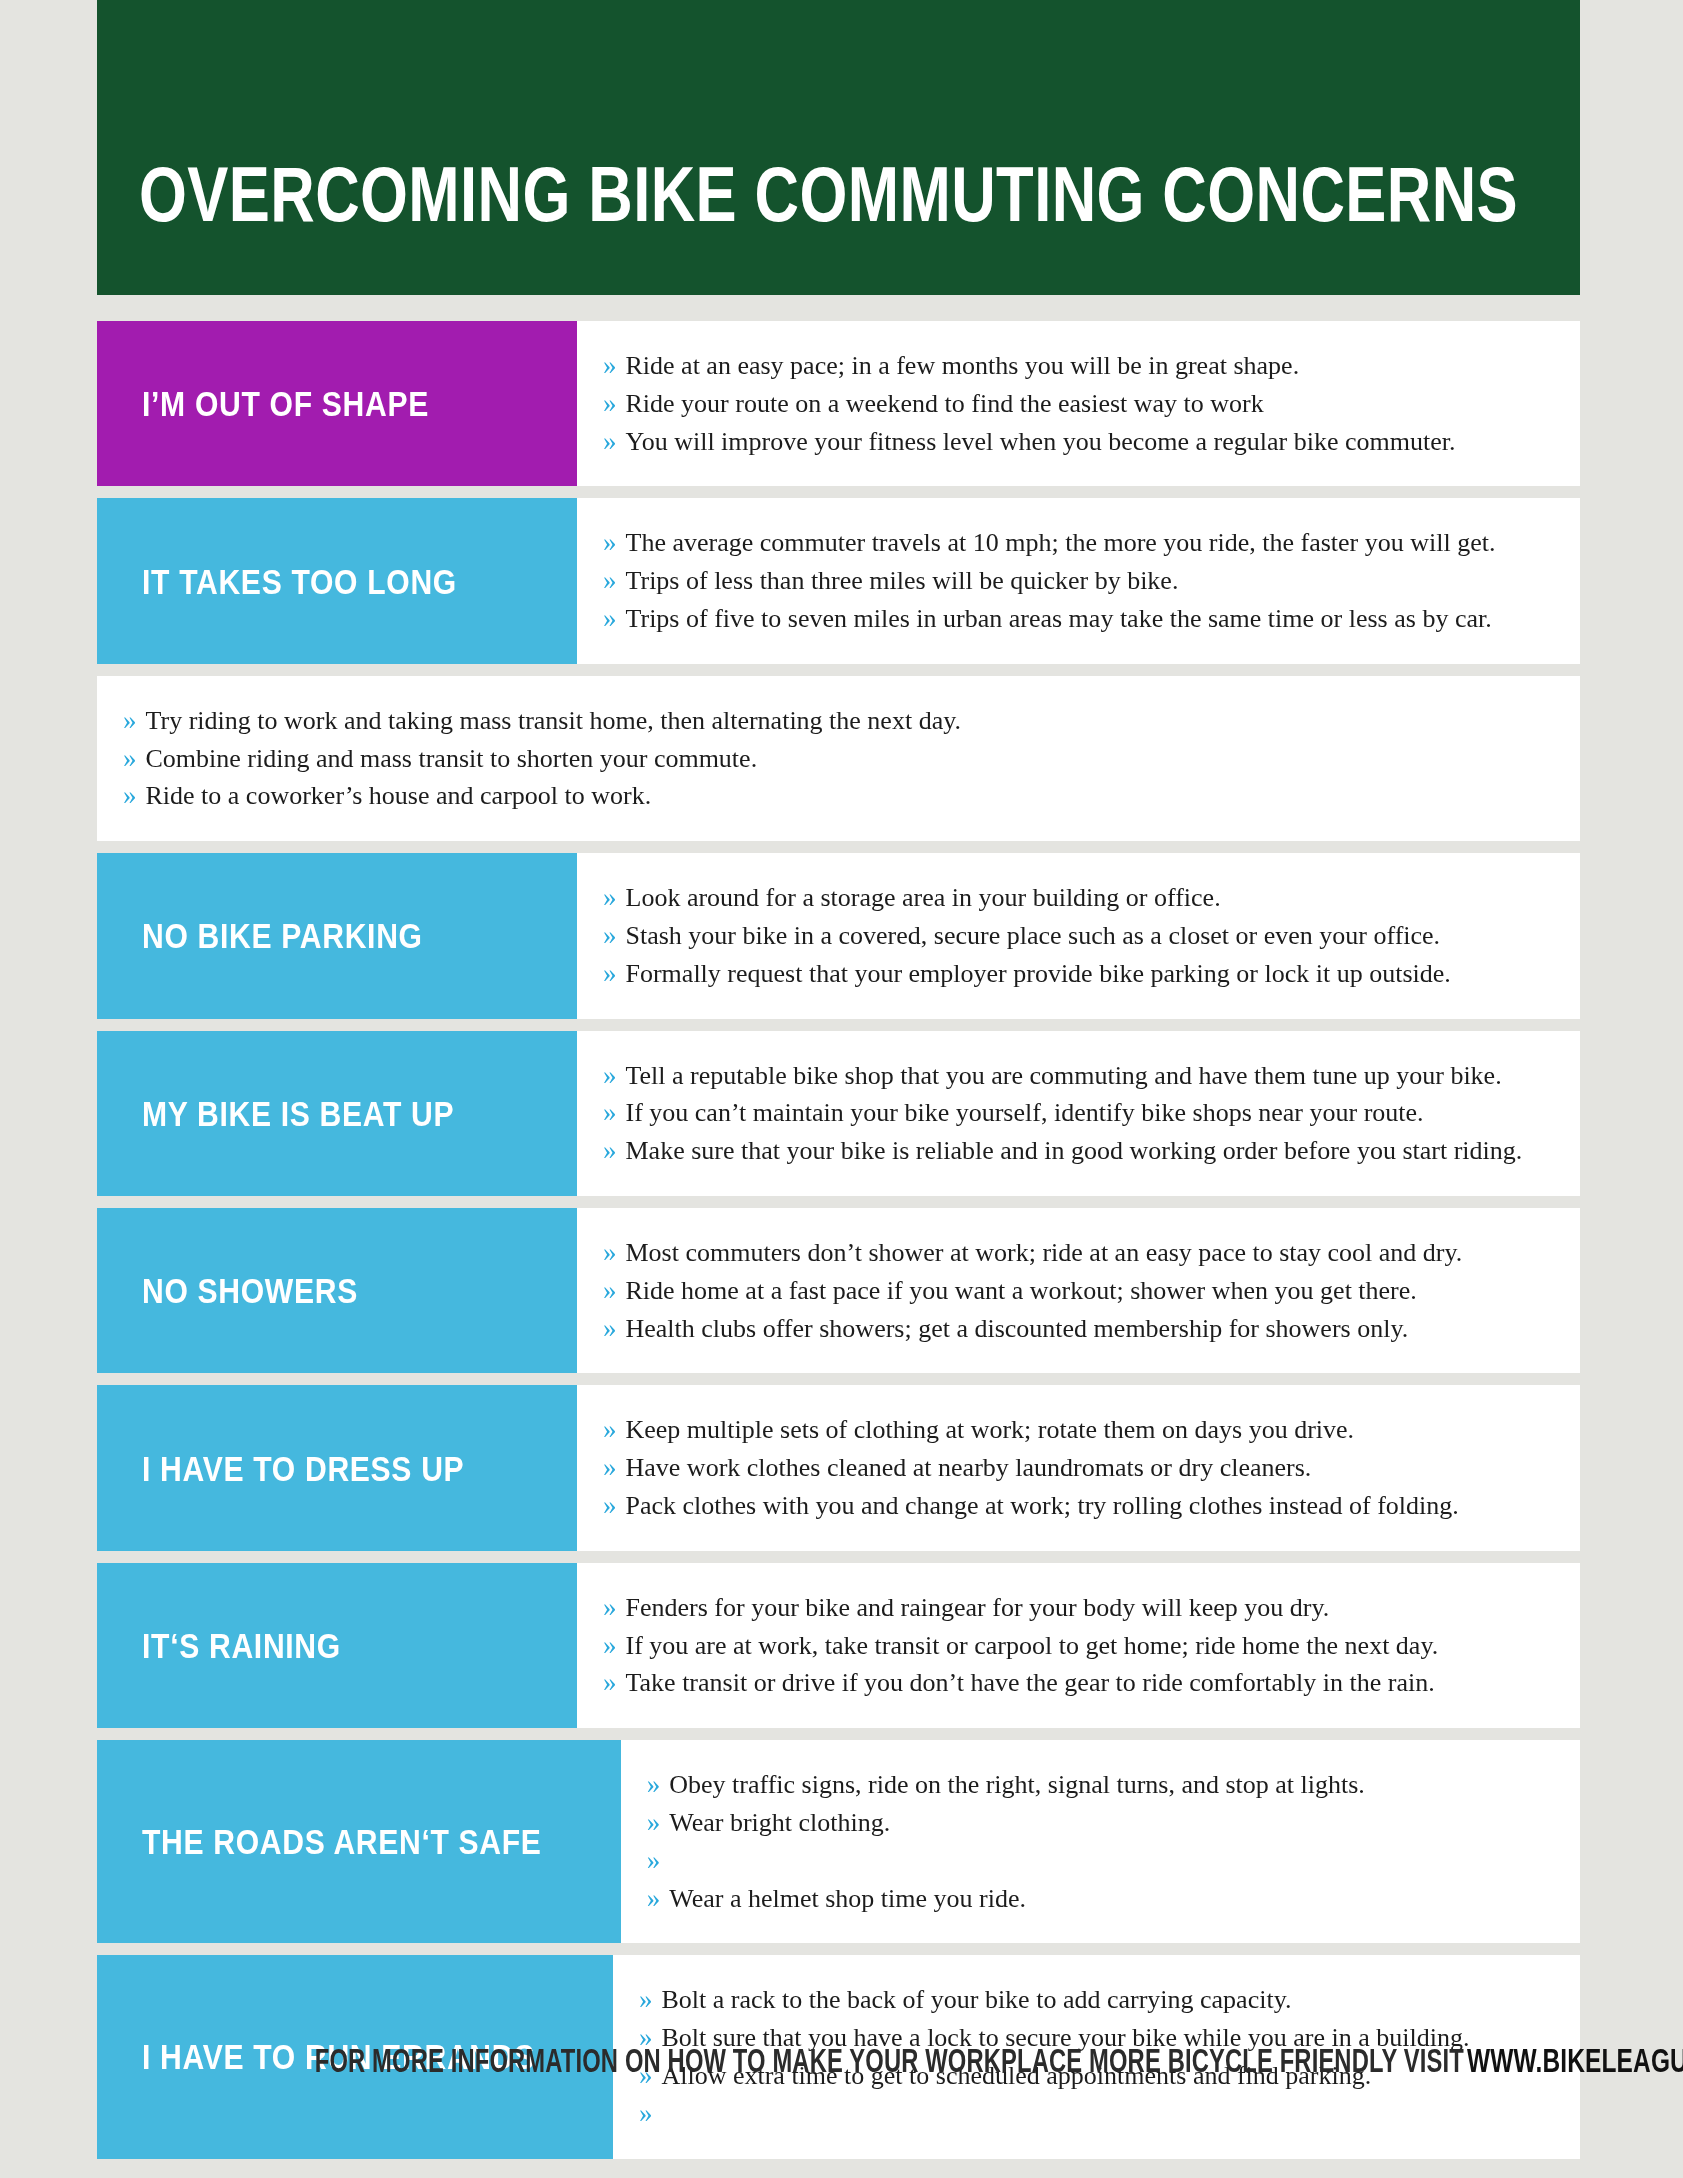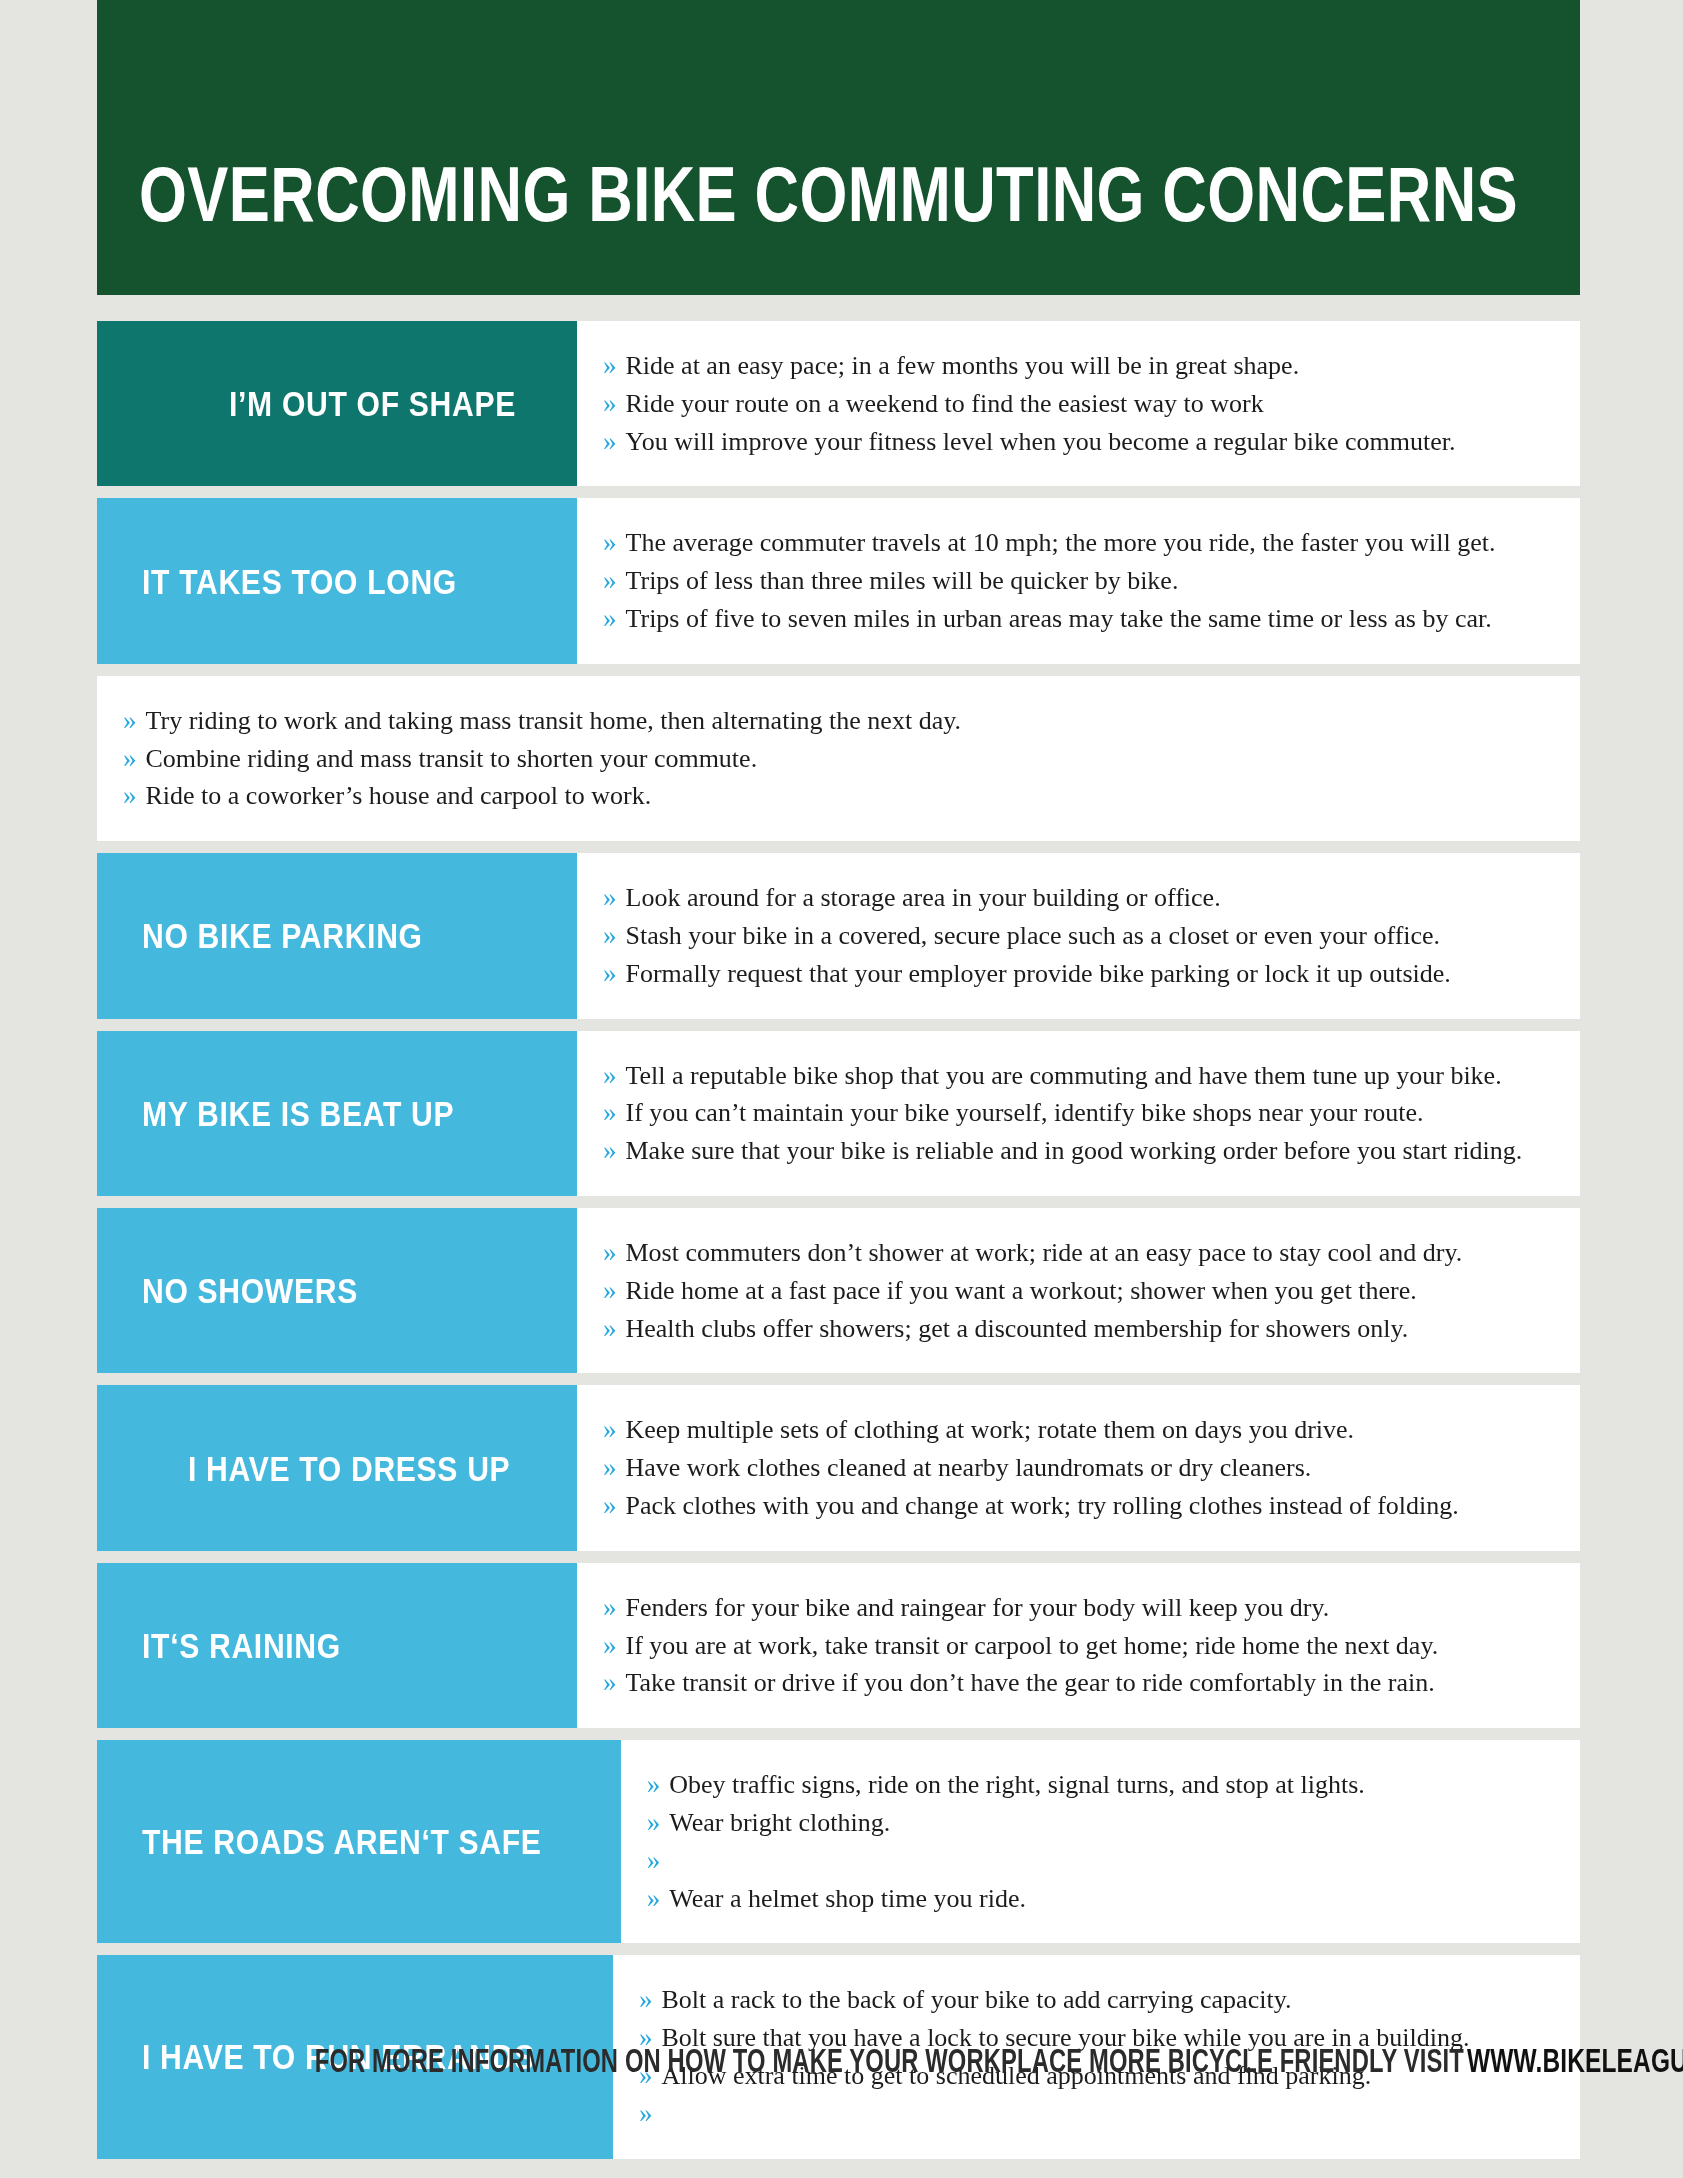--- a/index.html
+++ b/index.html
@@ -145,21 +145,21 @@
 <body style="background: rgb(228, 228, 224);">
 
 <div class="poster" style="background: rgb(228, 228, 224);">
 
   <div class="header-band" style="background: #14532d;">
     <h1 class="header-title">OVERCOMING BIKE COMMUTING CONCERNS</h1>
   </div>
 
   <div class="rows">
       <div class="row h3" style="background: rgb(255, 255, 255);">
-        <div class="row-label" style="background: #0f766e; justify-content: flex-end;">
+        <div class="row-label" style="background: #a21caf;">
           <span class="row-label-text">I’M OUT OF SHAPE</span>
         </div>
         <div class="row-body" style="background: rgb(255, 255, 255);">
           <div class="bullet-line" style="color: rgb(28, 28, 28);">
             <span class="bullet-mark" style="color: rgb(41, 168, 220);">»</span>
             <span class="bullet-text">Ride at an easy pace; in a few months you will be in great shape.</span>
           </div>
           <div class="bullet-line" style="color: rgb(28, 28, 28);">
             <span class="bullet-mark" style="color: rgb(41, 168, 220);">»</span>
             <span class="bullet-text">Ride your route on a weekend to find the easiest way to work</span>
@@ -256,21 +256,21 @@
             <span class="bullet-mark" style="color: rgb(41, 168, 220);">»</span>
             <span class="bullet-text">Ride home at a fast pace if you want a workout; shower when you get there.</span>
           </div>
           <div class="bullet-line" style="color: rgb(28, 28, 28);">
             <span class="bullet-mark" style="color: rgb(41, 168, 220);">»</span>
             <span class="bullet-text">Health clubs offer showers; get a discounted membership for showers only.</span>
           </div>
         </div>
       </div>
       <div class="row h3" style="background: rgb(255, 255, 255);">
-        <div class="row-label" style="background: rgb(69, 184, 222); justify-content: flex-end;">
+        <div class="row-label" style="background: rgb(69, 184, 222);">
           <span class="row-label-text">I HAVE TO DRESS UP</span>
         </div>
         <div class="row-body" style="background: rgb(255, 255, 255);">
           <div class="bullet-line" style="color: rgb(28, 28, 28);">
             <span class="bullet-mark" style="color: rgb(41, 168, 220);">»</span>
             <span class="bullet-text">Keep multiple sets of clothing at work; rotate them on days you drive.</span>
           </div>
           <div class="bullet-line" style="color: rgb(28, 28, 28);">
             <span class="bullet-mark" style="color: rgb(41, 168, 220);">»</span>
             <span class="bullet-text">Have work clothes cleaned at nearby laundromats or dry cleaners.</span>

